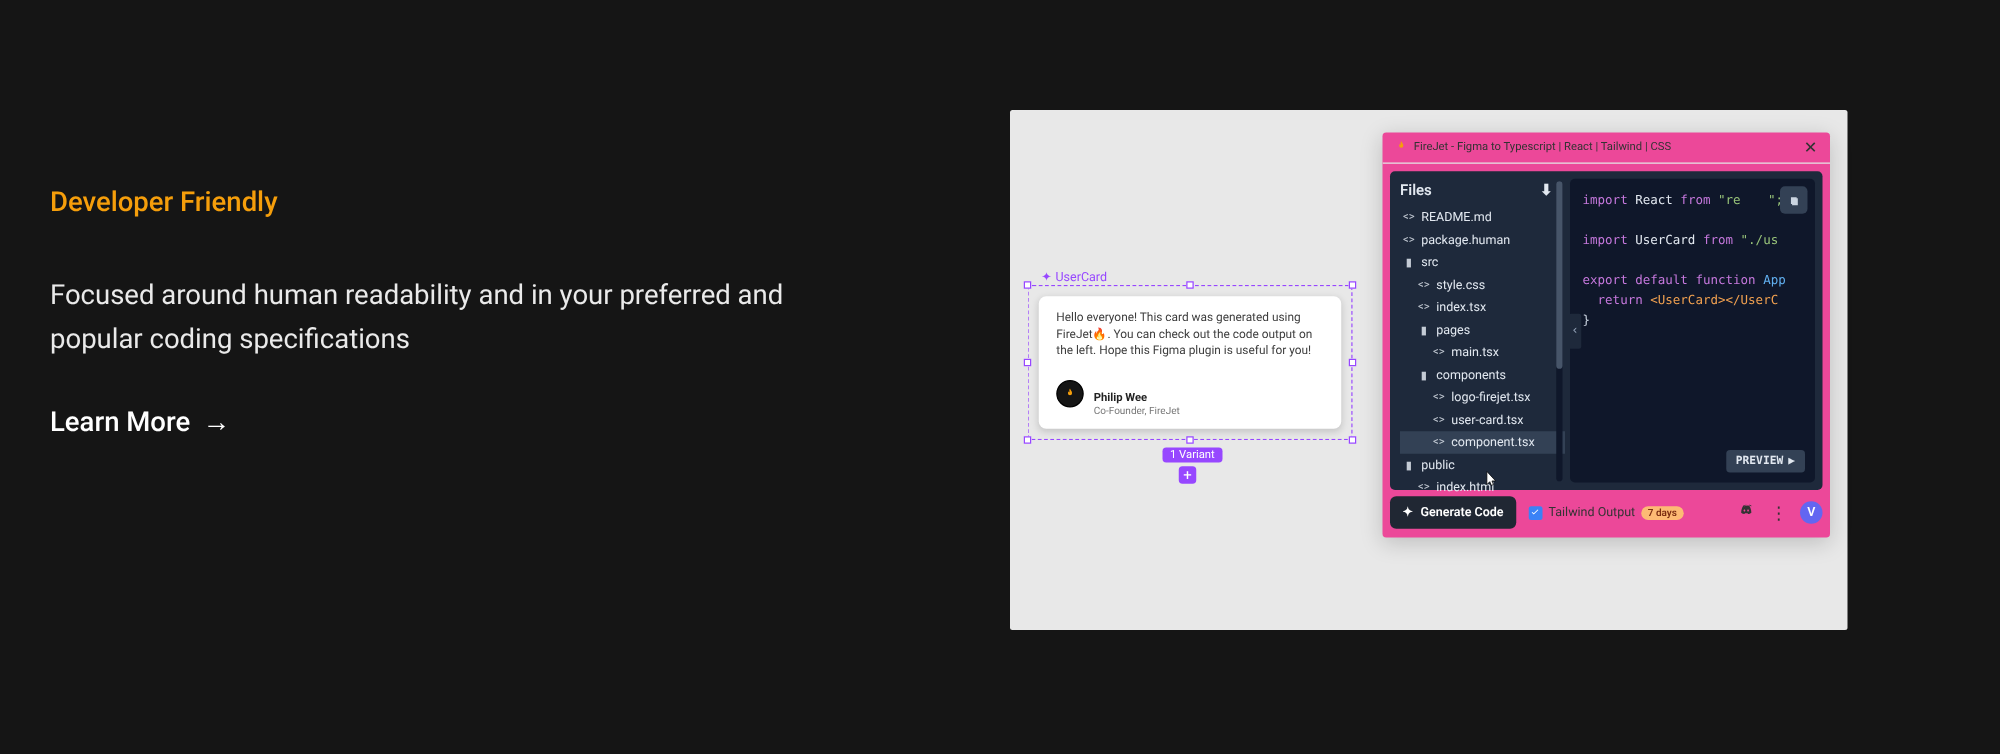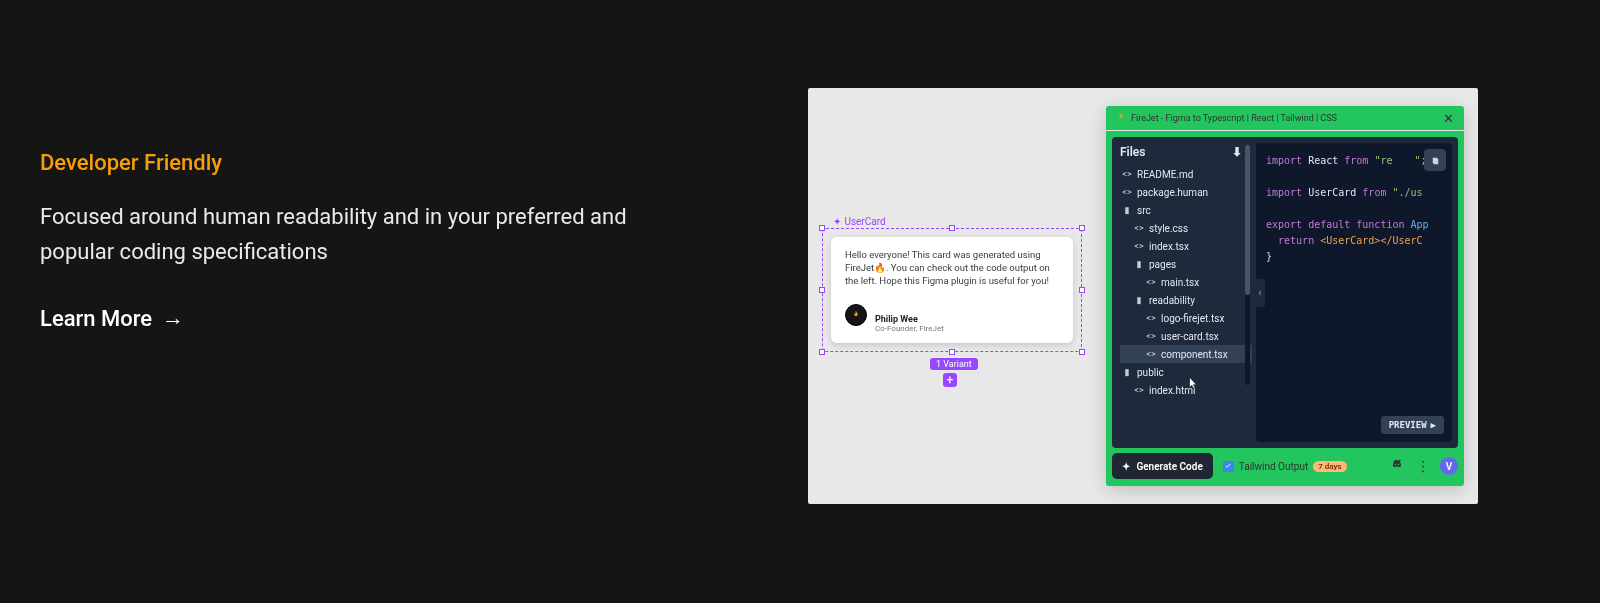--- a/index.html
+++ b/index.html
@@ -15,21 +15,21 @@
   .left {
     position: absolute;
     left: 40px;
     top: 150px;
     width: 700px;
   }
   .eyebrow {
     color: #f59e0b;
     font-size: 22px;
     font-weight: 500;
-    margin-bottom: 24px;
+    margin-bottom: 44px;
   }
   .headline {
     font-size: 44px;
     font-weight: 800;
     line-height: 1.1;
     letter-spacing: -0.5px;
     margin-bottom: 26px;
   }
   .sub {
     font-size: 22px;
@@ -97,22 +97,22 @@
   .variant-badge {
     position:absolute; left:122px; top:270px;
     background:#9747ff; color:#fff; font-size:9px; padding:1px 6px; border-radius:3px;
   }
   .plus-badge {
     position:absolute; left:135px; top:285px;
     width:14px; height:14px; background:#9747ff; color:#fff; font-size:12px; line-height:14px; text-align:center; border-radius:3px;
   }
   
   .plugin {
-    position:absolute; left:298px; top:18px; width:358px; height:380px;
-    background:#22c55e; border-radius:3px; box-shadow:0 4px 18px rgba(0,0,0,0.18);
+    position:absolute; left:298px; top:18px; width:358px; height:324px;
+    background:#ec4899; border-radius:3px; box-shadow:0 4px 18px rgba(0,0,0,0.18);
     overflow:hidden;
   }
   .plugin-header {
     height:25px; display:flex; align-items:center; justify-content:space-between;
     padding:0 10px; border-bottom:1px solid #e5e5e5;
   }
   .plugin-title { font-size:9px; color:#333; display:flex; align-items:center; gap:5px;}
   .close-x { font-size:13px; color:#333; cursor:pointer; line-height:1; }
   .panel-body {
     position:absolute; left:6px; right:6px; top:31px; bottom:38px;
@@ -271,21 +271,21 @@
           <div class="row indent1">
               <span class="ico">▮</span>
               <span>pages</span>
             </div>
           <div class="row indent2">
               <span class="ico">&lt;&gt;</span>
               <span>main.tsx</span>
             </div>
           <div class="row indent1">
               <span class="ico">▮</span>
-              <span>readability</span>
+              <span>components</span>
             </div>
           <div class="row indent2">
               <span class="ico">&lt;&gt;</span>
               <span>logo-firejet.tsx</span>
             </div>
           <div class="row indent2">
               <span class="ico">&lt;&gt;</span>
               <span>user-card.tsx</span>
             </div>
           <div class="row indent2 sel">

